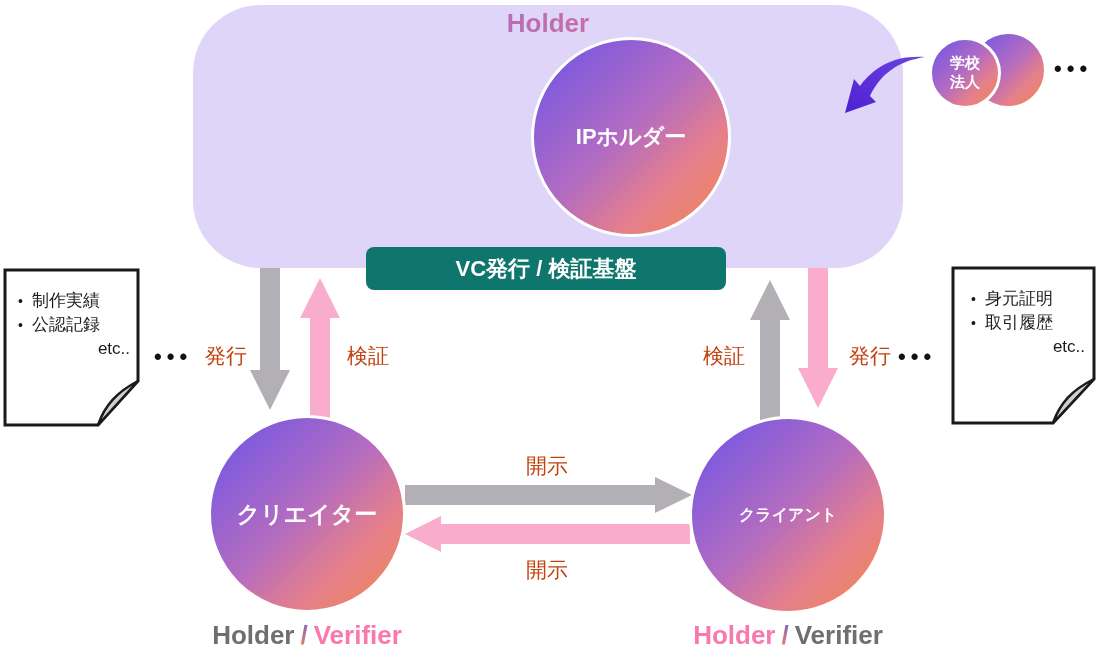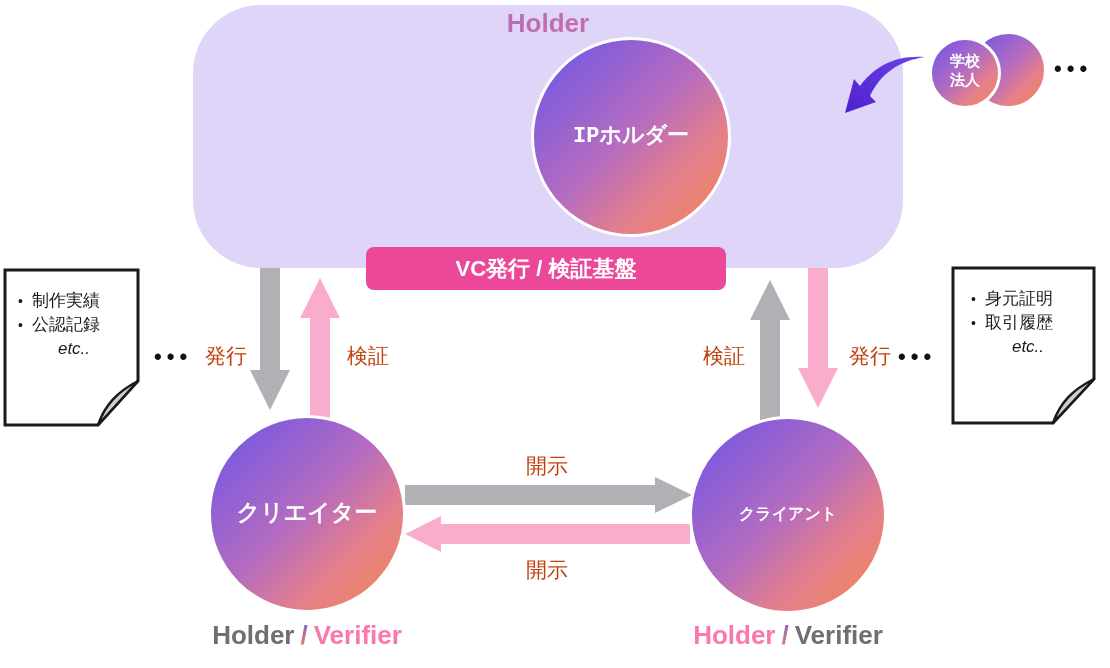--- a/index.html
+++ b/index.html
@@ -18,43 +18,43 @@
     .grad-h{background-image:linear-gradient(90deg,#8a68e2 0%,#c46ea8 55%,#ee8265 100%);
             -webkit-background-clip:text;background-clip:text;color:transparent;}
     .grad-v{background-image:linear-gradient(180deg,#7a5ae0 0%,#f08a4a 100%);
             -webkit-background-clip:text;background-clip:text;color:transparent;}
   }
 
   
   .gcircle{border-radius:50%;box-sizing:border-box;border:3px solid #fff;
            background:linear-gradient(135deg,#6b54e8 0%,#b46cc0 48%,#e57f8b 72%,#f0884f 100%);
            display:flex;flex-direction:column;align-items:center;justify-content:center;
-           color:#fff;font-weight:bold;text-align:center;line-height:1.25;font-family:Liberation Mono, monospace;}
+           color:#fff;font-weight:bold;text-align:center;line-height:1.25;}
   .c-platformer{left:362px;top:45px;width:184px;height:184px;font-size:22px;z-index:2;}
   .c-ipholder{left:531px;top:37px;width:200px;height:200px;font-size:22px;z-index:3;text-align:right;}
   .c-school-back{left:969px;top:31px;width:78px;height:78px;z-index:2;}
   .c-school{left:929px;top:37px;width:72px;height:72px;font-size:15px;line-height:1.25;z-index:3;}
   .c-creator{left:208px;top:415px;width:198px;height:198px;font-size:23px;z-index:4;}
   .c-client{left:689px;top:416px;width:198px;height:198px;font-size:16px;z-index:4;}
 
   
-  .vc-bar{left:366px;top:247px;width:360px;height:43px;background:#ec4899;border-radius:8px;
+  .vc-bar{left:366px;top:247px;width:360px;height:43px;background:#0f766e;border-radius:8px;
           color:#fff;font-size:22px;font-weight:bold;display:flex;align-items:center;justify-content:center;z-index:5;}
 
   
   .flow-label{width:60px;text-align:center;font-size:21px;color:#c2410c;z-index:2;}
 
   
   .dots{font-size:22px;font-weight:bold;letter-spacing:5px;color:#111;line-height:1;z-index:2;}
 
   
   .doc-text{font-size:17px;color:#1a1a1a;line-height:24px;z-index:2;}
   .doc-row{display:flex;align-items:center;}
   .doc-bullet{font-size:14px;margin-right:9px;}
-  .doc-etc{text-align:center;padding-right:2px;font-style:italic;}
+  .doc-etc{text-align:right;padding-right:2px;}
 
   
   .roles{width:220px;text-align:center;font-size:26px;font-weight:bold;z-index:2;white-space:nowrap;}
   .role-gray{color:#6e6e73;}
   .role-pink{color:#f978ad;}
   .roles .slash{margin:0 6px;}
 
   svg{display:block;}.z1{z-index:1;}.z5{z-index:5;}
 </style>
 </head>

